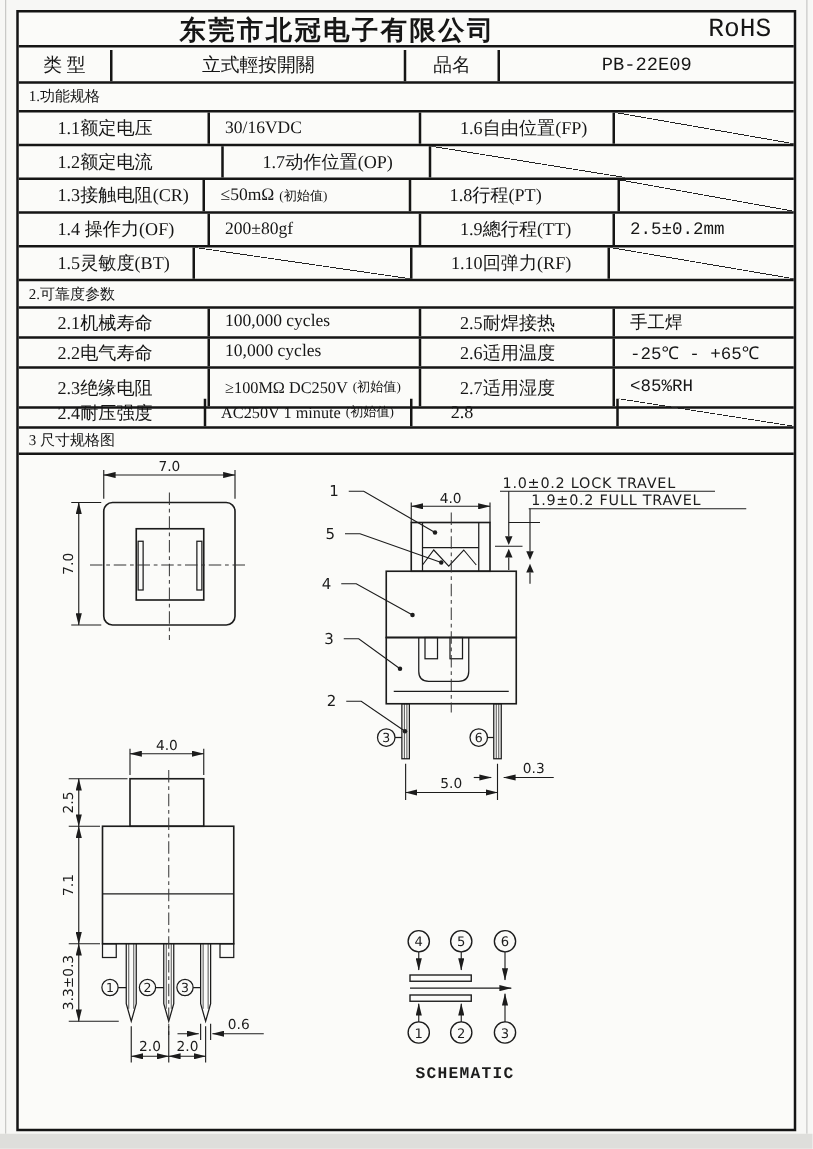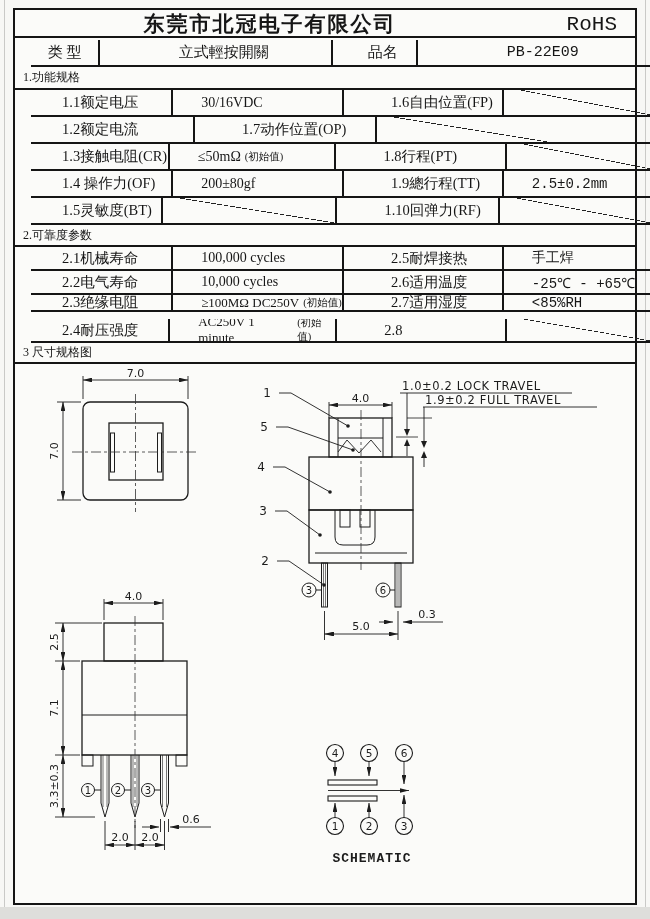--- a/index.html
+++ b/index.html
@@ -3,21 +3,21 @@
 <meta charset="utf-8">
 <style>
   html,body{margin:0;padding:0;}
   body{width:650px;height:919px;position:relative;background:#f7f7f5;
        font-family:"Liberation Serif","DejaVu Sans",serif;color:#161616;}
   .edge-line{position:absolute;top:0;height:907px;width:1px;background:#c9c9c7;}
   .bottom-strip{position:absolute;left:0;top:907px;width:650px;height:12px;background:#dededb;}
   .sheet{position:absolute;left:13px;top:8px;width:624px;height:897px;
          border:2px solid #141414;box-sizing:border-box;background:#fbfbf9;}
   .abs{position:absolute;box-sizing:border-box;}
-  .row{position:absolute;left:16px;width:620px;border-bottom:2px solid #151515;display:flex;box-sizing:border-box;gap:16px;}
+  .row{position:absolute;left:0;width:620px;border-bottom:2px solid #151515;display:flex;box-sizing:border-box;}
   .c{border-right:2px solid #151515;box-sizing:border-box;display:flex;align-items:center;overflow:hidden;}
   .c.last{border-right:none;font-family:Liberation Mono, monospace;}
   .center{justify-content:center;text-align:center;}
   .lbl{padding-left:7px;font-size:14.5px;margin-left:24px;}
   .val{padding-left:12px;font-size:14px;}
   .suffix{font-size:10.5px;margin-left:4px;}
   .band{position:absolute;left:0;width:620px;border-bottom:2px solid #151515;display:flex;align-items:center;
         padding-left:8px;font-size:12px;box-sizing:border-box;}
   .slash{background:linear-gradient(to top right,rgba(0,0,0,0) 49.3%,#222 49.3%,#222 50.8%,rgba(0,0,0,0) 50.8%);}
   .title-row{position:absolute;left:0;top:0;width:620px;height:28px;border-bottom:2px solid #151515;box-sizing:border-box;}
@@ -94,21 +94,21 @@
     <div class="c val" style="width:183px">100,000 cycles</div>
     <div class="c lbl" style="width:142px">2.5耐焊接热</div>
     <div class="c val last" style="width:155px">手工焊</div>
   </div>
   <div class="row" style="top:261px;height:24px">
     <div class="c lbl" style="width:140px">2.2电气寿命</div>
     <div class="c val" style="width:183px">10,000 cycles</div>
     <div class="c lbl" style="width:142px">2.6适用温度</div>
     <div class="c val last" style="width:155px">-25℃ - +65℃</div>
   </div>
-  <div class="row" style="top:285px;height:17px">
+  <div class="row" style="top:285px;height:32px">
     <div class="c lbl" style="width:140px">2.3绝缘电阻</div>
     <div class="c val" style="width:183px;font-size:13px">
         <span>≥100MΩ DC250V</span>
         <span class="suffix">(初始值)</span>
       </div>
     <div class="c lbl" style="width:142px">2.7适用湿度</div>
     <div class="c val last" style="width:155px">&lt;85%RH</div>
   </div>
   <div class="row" style="top:309px;height:24px">
     <div class="c lbl" style="width:140px">2.4耐压强度</div>

